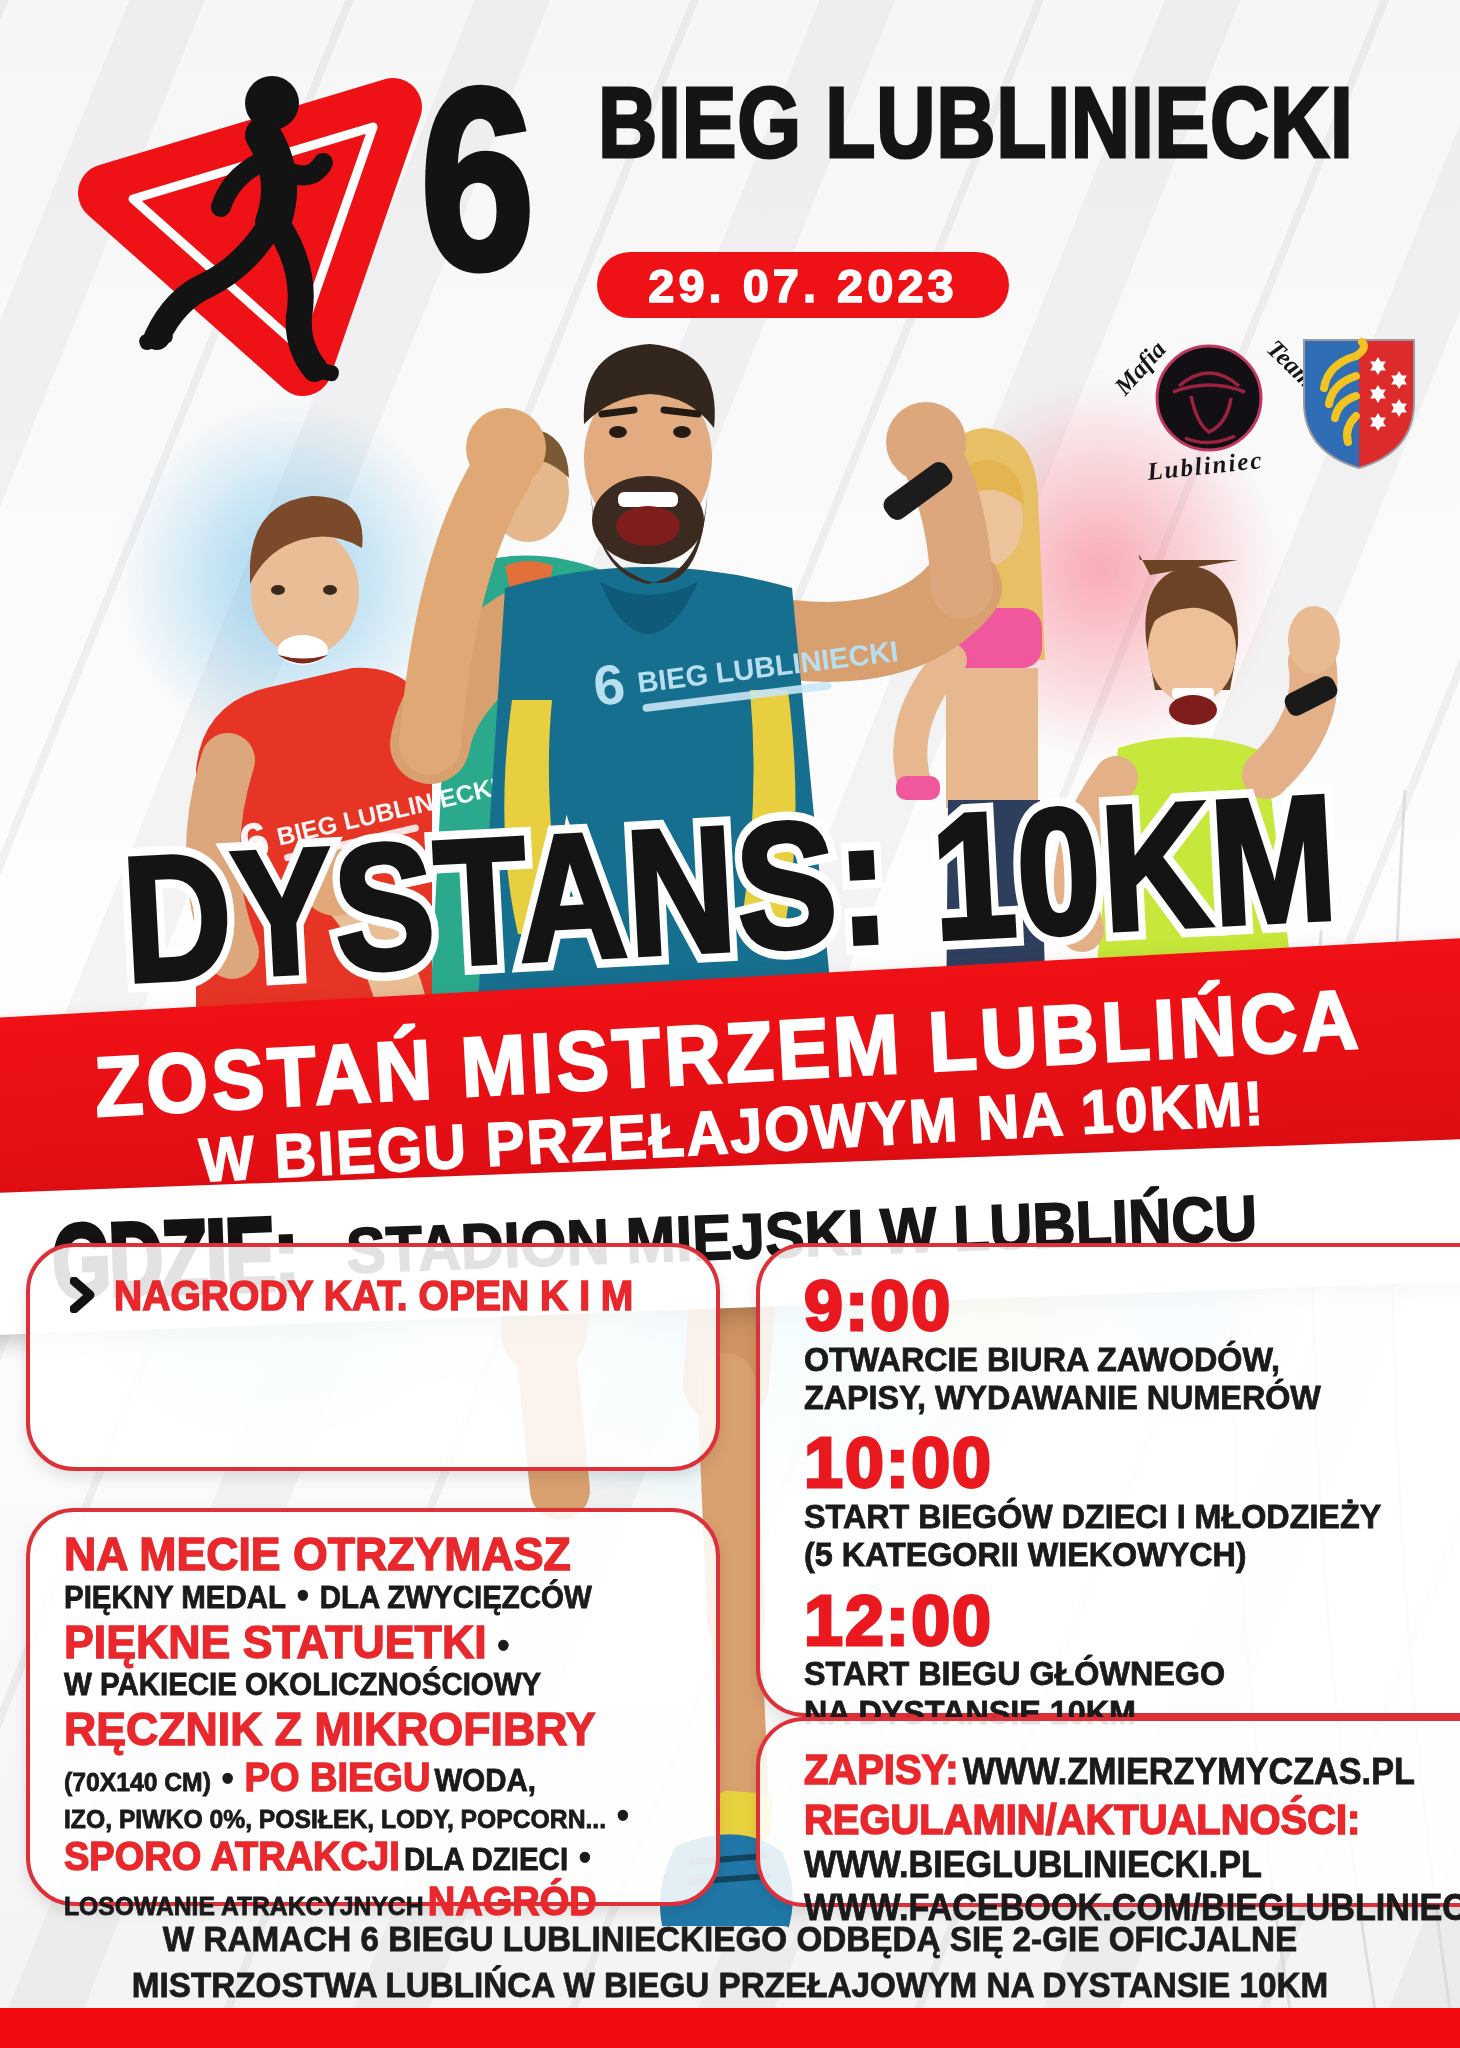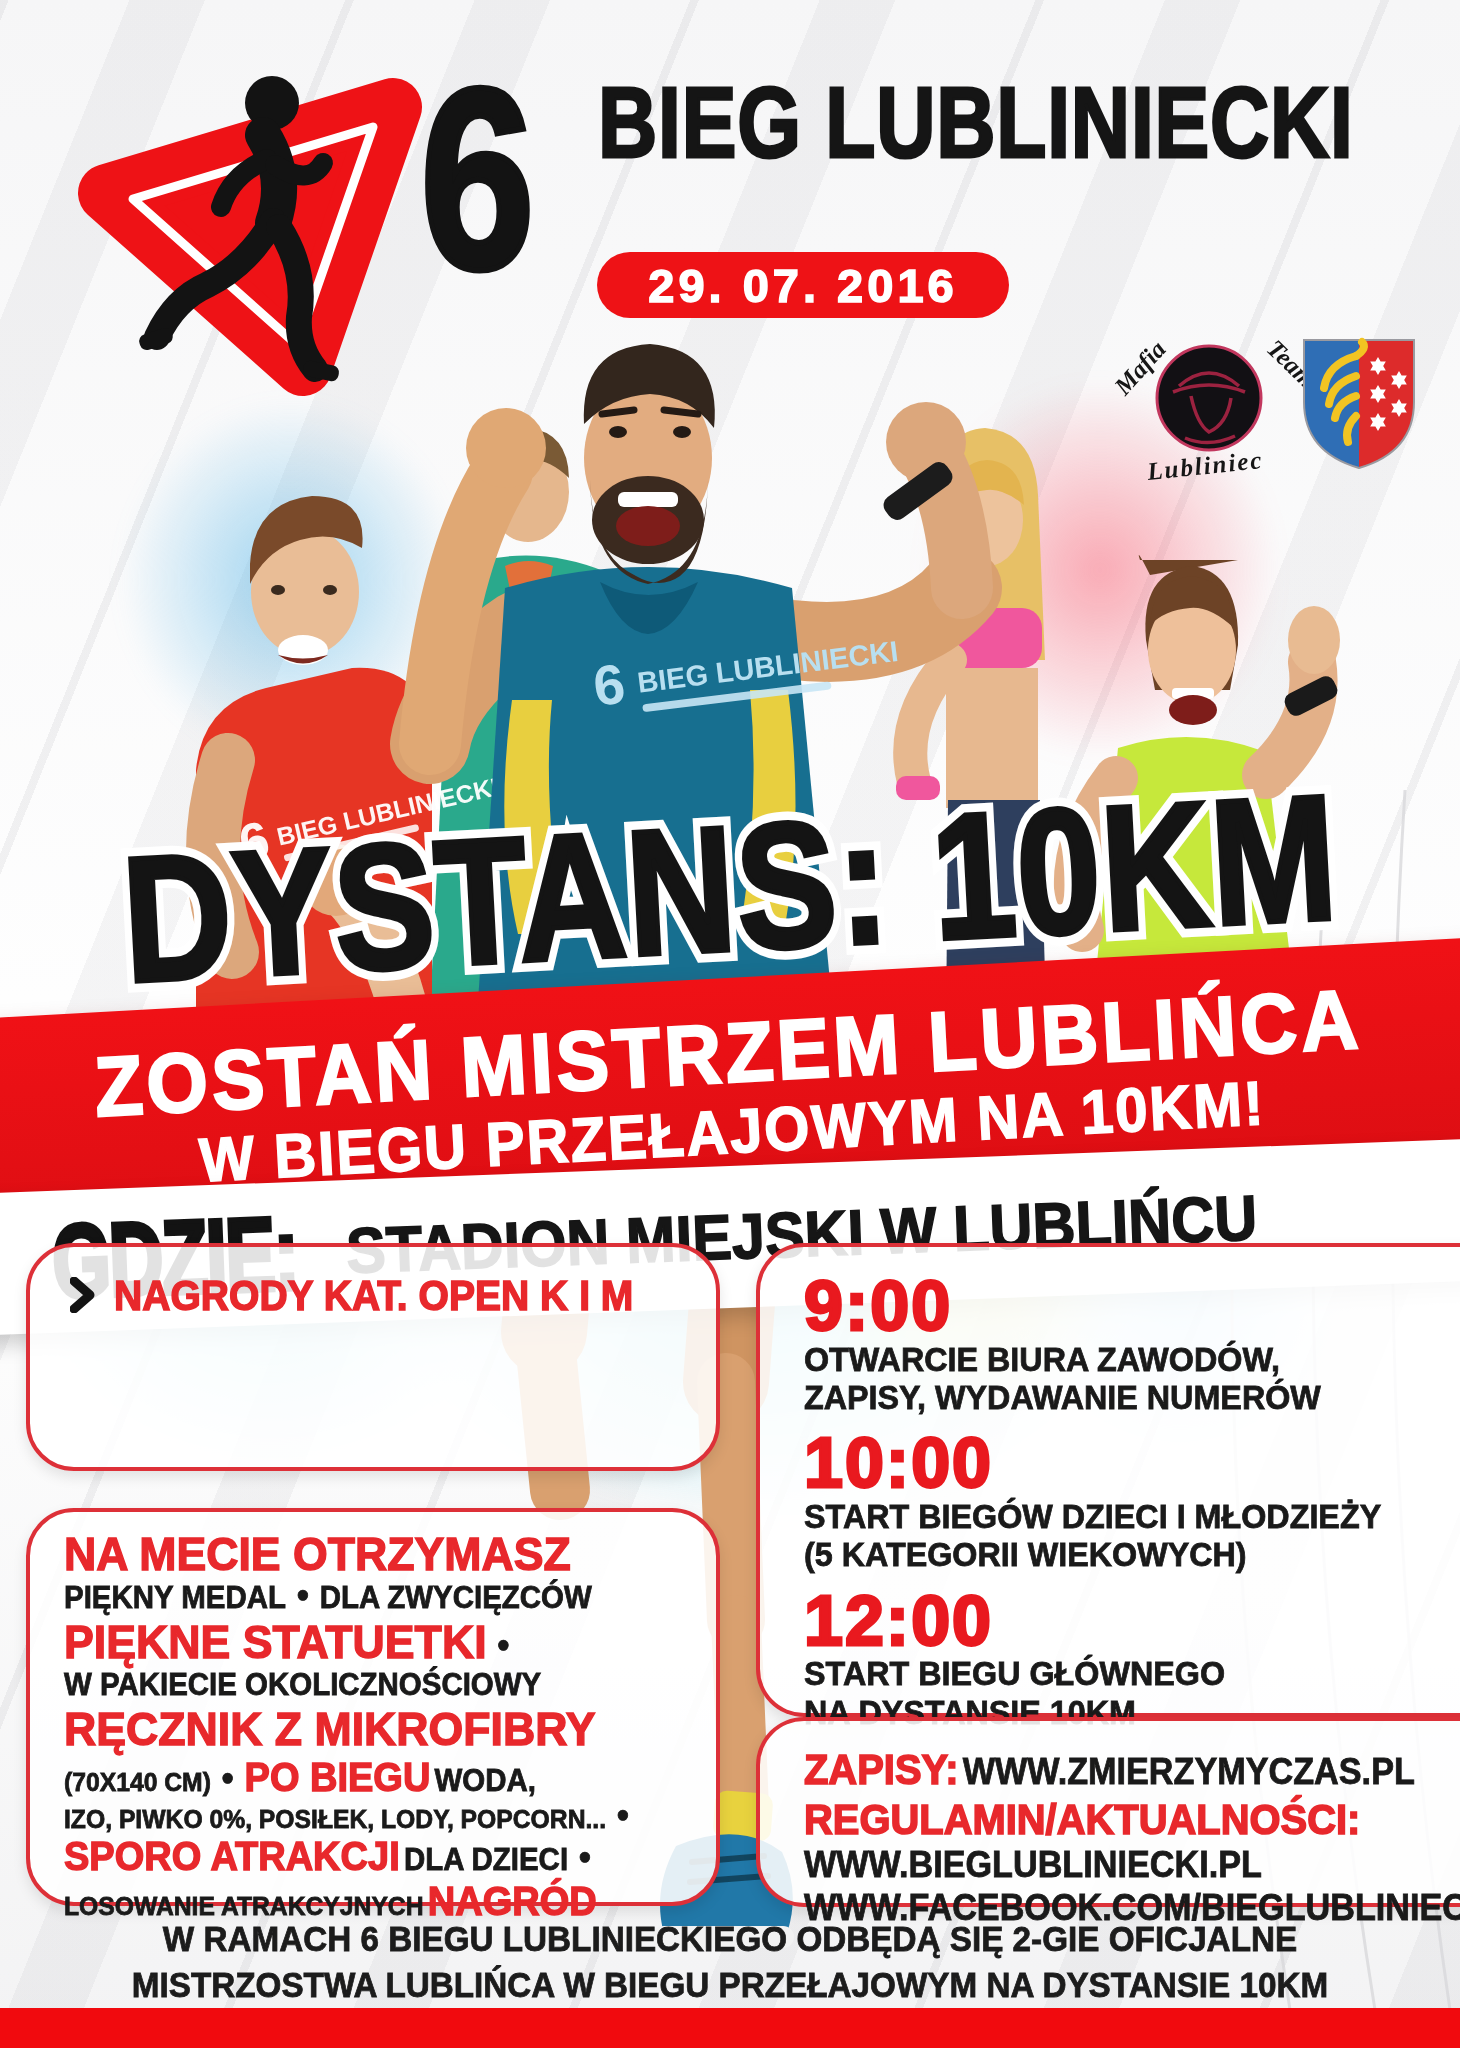--- a/index.html
+++ b/index.html
@@ -329,21 +329,21 @@
       <path d="M220,130 Q254,152 268,128" fill="none" stroke-width="20" stroke-linecap="round"></path>
       <path d="M218,186 Q192,230 152,250 Q120,264 102,302" fill="none" stroke-width="26" stroke-linecap="round"></path>
       <path d="M224,192 Q252,236 244,282 Q242,312 260,334" fill="none" stroke-width="26" stroke-linecap="round"></path>
       <rect x="84" y="296" width="34" height="16" rx="7" stroke="none" transform="rotate(-18 101 304)"></rect>
       <rect x="248" y="328" width="36" height="16" rx="7" stroke="none" transform="rotate(12 266 336)"></rect>
     </g>
   </svg>
 
   <div class="big-six">6</div>
   <div class="title">BIEG LUBLINIECKI</div>
-  <div class="date-banner">29. 07. 2016</div>
+  <div class="date-banner">29. 07. 2023</div>
 
   <div class="mafia">
     <svg width="210" height="170" viewBox="0 0 210 170">
       <circle cx="104" cy="78" r="52" fill="#121014"></circle>
       <circle cx="104" cy="78" r="52" fill="none" stroke="#c2375e" stroke-width="3"></circle>
       <g stroke="#9c2240" stroke-width="3.5" fill="none">
         <path d="M74,66 Q104,40 134,66"></path>
         <path d="M68,72 Q104,58 140,72"></path>
         <path d="M86,76 Q92,104 104,112 Q122,104 126,78"></path>
         <path d="M80,118 Q104,128 130,116"></path>

